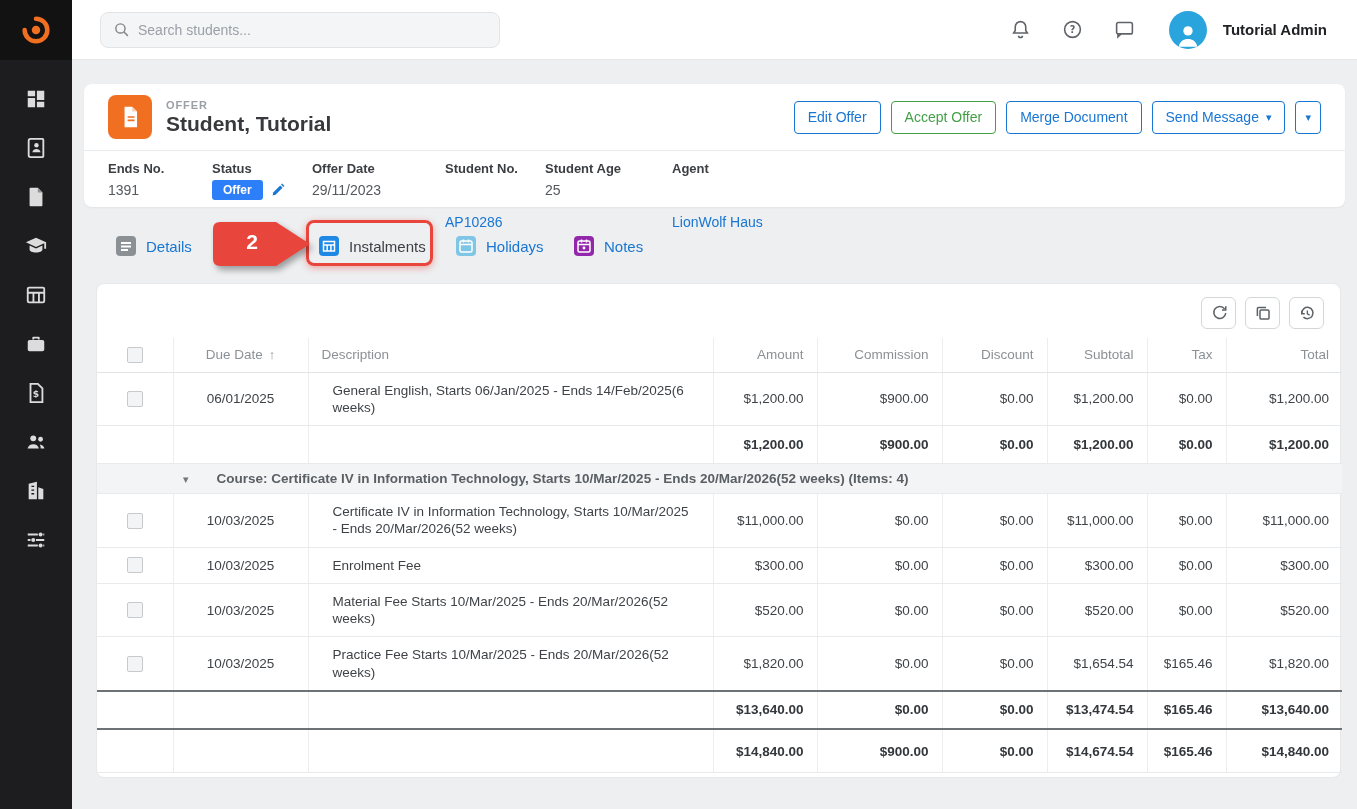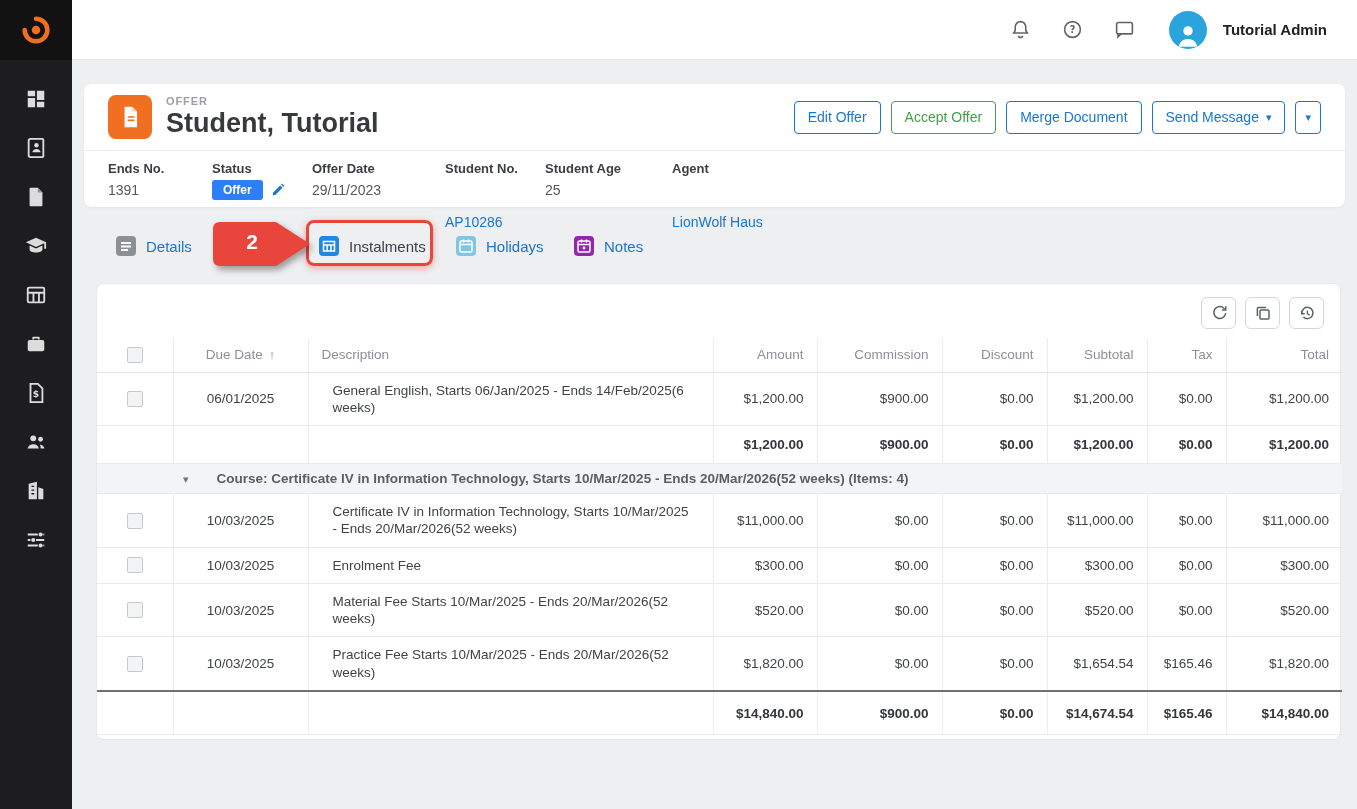--- a/index.html
+++ b/index.html
@@ -31,21 +31,21 @@
             overflow:hidden; cursor:pointer; margin-left:4px; }
   .user-name { font-size:15px; font-weight:bold; color:#202124; margin-left:-12px; cursor:pointer;text-align:right; }
 
   
   .offer-card { position:absolute; left:84px; top:84px; width:1261px; height:123px; background:#fff;
                 border-radius:8px; box-shadow:0 1px 2px rgba(0,0,0,.05); z-index:2; }
   .offer-top { display:flex; align-items:center; height:66px; padding:0 24px; }
   .offer-icon { width:44px; height:44px; border-radius:8px; background:#f16f21; display:flex; align-items:center; justify-content:center; margin-right:14px; }
   .offer-heading { display:flex; flex-direction:column; gap:1px; }
   .offer-label { font-size:11px; font-weight:bold; color:#9aa0a6; letter-spacing:.9px; }
-  .offer-title { font-size:27px; font-weight:bold; color:#37393c; }
+  .offer-title { font-size:21px; font-weight:bold; color:#37393c; }
   .offer-actions { margin-left:auto; display:flex; align-items:flex-end; gap:10px; }
   .btn { height:33px; padding:0 13px; border-radius:4px; background:#fff; font:14px "Liberation Sans", sans-serif;
          display:inline-flex; align-items:center; gap:7px; cursor:pointer; white-space:nowrap; }
   .btn-blue  { border:1px solid #1976d2; color:#1976d2; }
   .btn-green { border:1px solid #43a047; color:#43a047; }
   .btn-caret { padding:0 9px; }
   .caret-glyph { font-size:11px; line-height:1; }
   .offer-info { display:flex; border-top:1px solid #ebecee; padding:10px 24px 0; }
   .info-col { display:flex; flex-direction:column; }
   .w104{width:104px;} .w100{width:100px;} .w133{width:133px;} .w127{width:127px;}
@@ -170,20 +170,27 @@
             <path d="M3 6h11M20 6h1M3 12h3M12 12h9M3 18h11M20 18h1" stroke="#ededed" stroke-width="2"></path>
             <circle cx="17" cy="6" r="2.2" fill="#ededed"></circle>
             <circle cx="9" cy="12" r="2.2" fill="#ededed"></circle>
             <circle cx="17" cy="18" r="2.2" fill="#ededed"></circle>
           </svg>
       </div>
     </nav>
   </aside>
 
   <header class="topbar">
+    <div class="search">
+      <svg width="17" height="17" viewBox="0 0 24 24">
+          <circle cx="10.5" cy="10.5" r="6.5" fill="none" stroke="#80868b" stroke-width="2"></circle>
+          <path d="M15.5 15.5L21 21" stroke="#80868b" stroke-width="2"></path>
+        </svg>
+      <input type="text" placeholder="Search students..." style="">
+    </div>
     <div class="topbar-right">
       <span class="tb-icon">
         <svg width="21" height="21" viewBox="0 0 24 24">
             <path d="M12 3a6 6 0 0 0-6 6v4.2L4.2 16h15.6L18 13.2V9a6 6 0 0 0-6-6z" fill="none" stroke="#5f6368" stroke-width="1.8"></path>
             <path d="M9.8 19a2.2 2.2 0 0 0 4.4 0" fill="none" stroke="#5f6368" stroke-width="1.8"></path>
           </svg>
       </span>
       <span class="tb-icon">
         <svg width="21" height="21" viewBox="0 0 24 24">
             <circle cx="12" cy="12" r="9" fill="none" stroke="#5f6368" stroke-width="1.8"></circle>
@@ -418,20 +425,31 @@
           <td class="c-check"><span class="checkbox"></span></td>
           <td class="c-date">10/03/2025</td>
           <td class="c-desc">Practice Fee Starts 10/Mar/2025 - Ends 20/Mar/2026(52 weeks)</td>
           <td class="c-num">$1,820.00</td>
           <td class="c-num">$0.00</td>
           <td class="c-num">$0.00</td>
           <td class="c-num">$1,654.54</td>
           <td class="c-num">$165.46</td>
           <td class="c-num">$1,820.00</td>
         </tr>
+        <tr class="tr-subtotal tr-strong-top">
+          <td class="c-check"></td>
+          <td></td>
+          <td></td>
+          <td class="c-num">$13,640.00</td>
+          <td class="c-num">$0.00</td>
+          <td class="c-num">$0.00</td>
+          <td class="c-num">$13,474.54</td>
+          <td class="c-num">$165.46</td>
+          <td class="c-num">$13,640.00</td>
+        </tr>
 
         <tr class="tr-grand">
           <td class="c-check"></td>
           <td></td>
           <td></td>
           <td class="c-num">$14,840.00</td>
           <td class="c-num">$900.00</td>
           <td class="c-num">$0.00</td>
           <td class="c-num">$14,674.54</td>
           <td class="c-num">$165.46</td>

